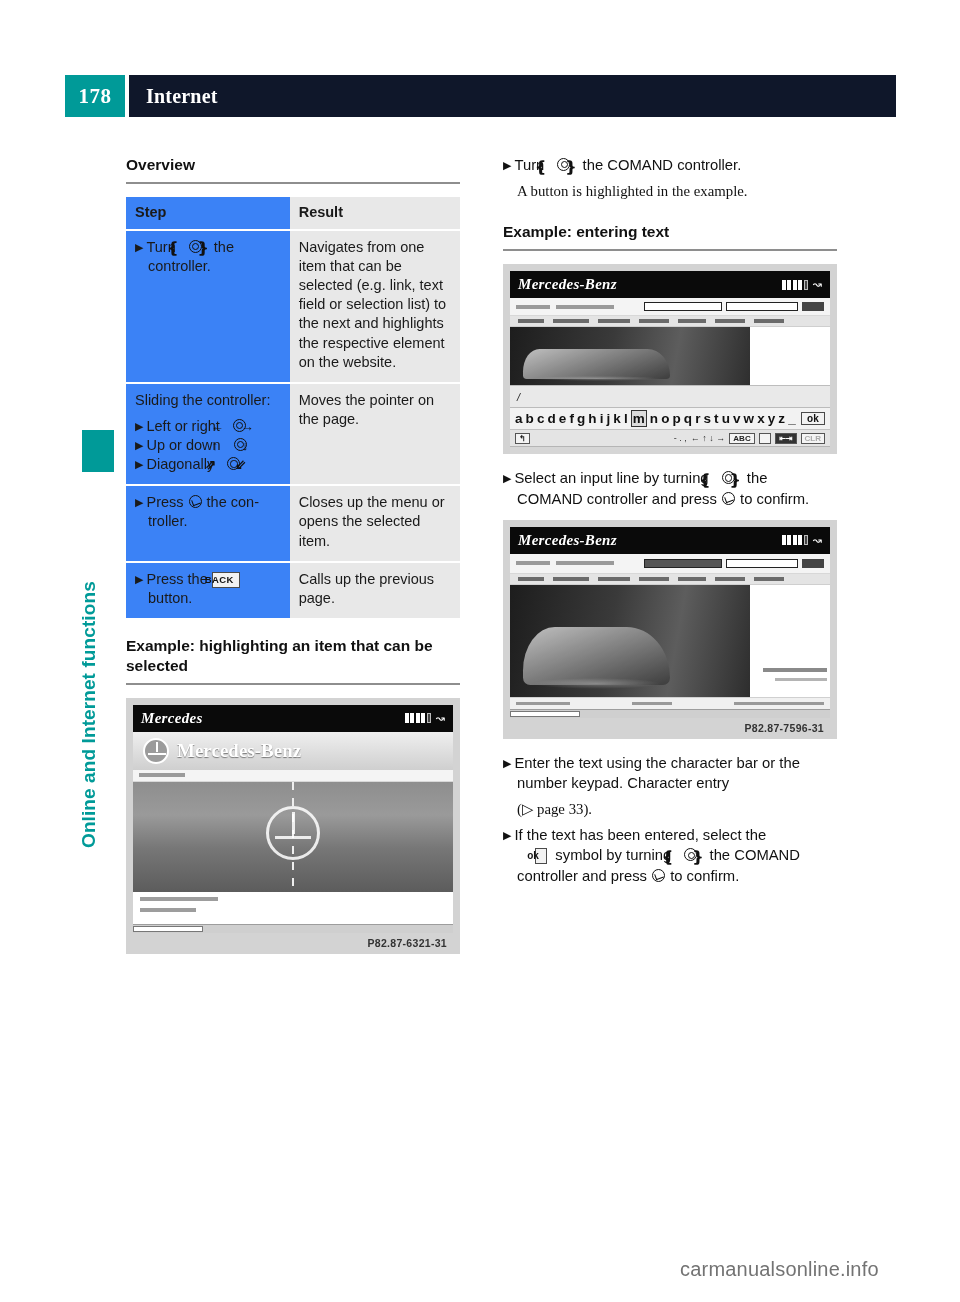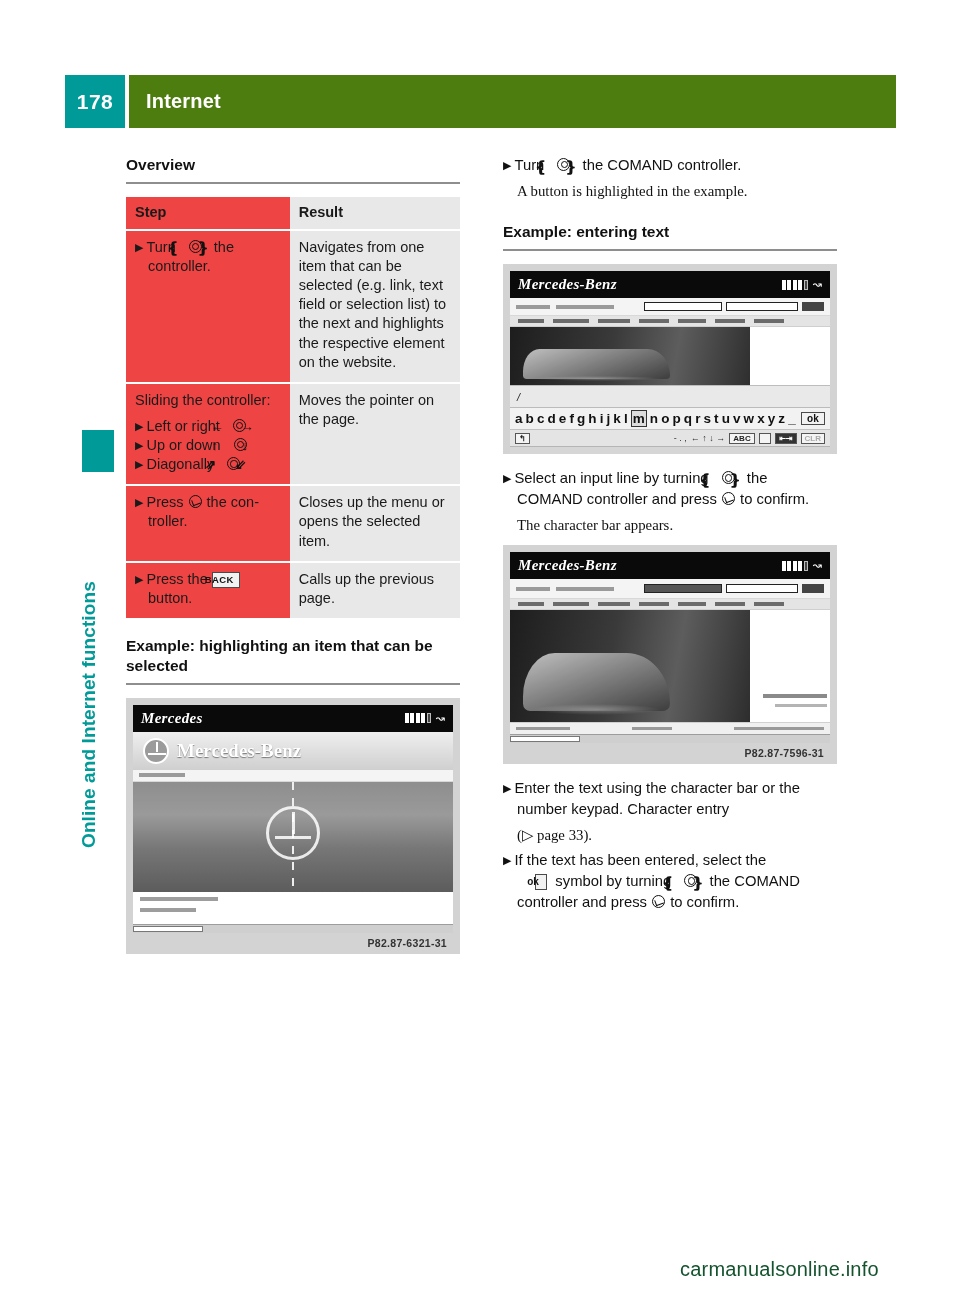--- a/index.html
+++ b/index.html
@@ -7,29 +7,29 @@
   body {
     width:960px; height:1302px;
     background:#ffffff;
     font-family:"Liberation Sans", sans-serif;
     color:#1a1a1a;
     position:relative;
     overflow:hidden;
   }
 
   
-  .header { position:absolute; left:65px; top:75px; height:53px; display:flex; }
+  .header { position:absolute; left:65px; top:75px; height:42px; display:flex;font-family:Liberation Serif, serif; }
   .header-page {
     width:60px; background:#009a98; color:#ffffff;
     font-size:21px; font-weight:bold; display:flex;
     align-items:center; justify-content:center; letter-spacing:.5px;
   }
   .header-gap { width:4px; background:#ffffff; }
   .header-title {
-    width:767px; background:#4d7c0f; color:#ffffff;
+    width:767px; background:#0f172a; color:#ffffff;
     font-size:20px; font-weight:bold; display:flex;
     align-items:center; padding-left:17px; letter-spacing:.2px;
   }
 
   
   .side-marker {
     position:absolute; left:82px; top:430px;
     width:32px; height:42px; background:#009a98;
   }
   .side-text {
@@ -59,21 +59,21 @@
   .tbl { width:100%; border-collapse:collapse; font-size:14.5px; line-height:1.32; }
   .tbl th {
     text-align:left; font-weight:bold; font-size:14.5px;
     padding:6px 10px 7px 9px; vertical-align:top;
     border-bottom:2px solid #ffffff;
   }
   .tbl td {
     vertical-align:top; padding:7px 10px 10px 9px;
     border-bottom:2px solid #ffffff;
   }
-  .tbl th.c1, .tbl td.c1 { background:#ef4444; width:49%; }
+  .tbl th.c1, .tbl td.c1 { background:#3b82f6; width:49%; }
   .tbl th.c2, .tbl td.c2 { background:#e8e8e8; width:51%; }
   .tbl tr:last-child td { border-bottom:none; }
 
   .step-line { display:block; text-indent:-13px; padding-left:13px; }
   .bullet { font-size:11px; vertical-align:1px; padding-right:3px; }
 
   
   .knob {
     display:inline-block; position:relative; width:30px; height:15px;
     vertical-align:-3px;
@@ -221,21 +221,21 @@
   .road .bigstar::before, .road .bigstar::after {
     content:""; position:absolute; background:rgba(255,255,255,.85); }
   .road .bigstar::before { left:23px; top:3px; width:3px; height:22px; }
   .road .bigstar::after { left:6px; top:27px; width:36px; height:3px; }
 
   .white-lines { background:#fff; padding:5px 7px; }
   .white-lines span { display:block; height:4px; background:#9d9d9d; margin-bottom:7px; }
 
   .watermark {
     position:absolute; left:680px; top:1258px;
-    font-size:20px; color:#14532d; letter-spacing:.2px;
+    font-size:20px; color:#737373; letter-spacing:.2px;
   }
 </style>
 </head>
 <body>
 
 <div class="header">
   <div class="header-page">178</div>
   <div class="header-gap"></div>
   <div class="header-title">Internet</div>
 </div>
@@ -466,21 +466,20 @@
   </div>
 
   <div class="para para-ind">
     <span class="bullet">▶</span>Select an input line by turning
     <span class="knob">
       <span class="lb">❴</span><span class="ring"></span><span class="rb">❵</span>
     </span> the COMAND controller and press
     <span class="press"><span class="ring"></span></span>
     to confirm.
   </div>
-  <div class="para cont">The character bar appears.</div>
 
   <div class="fig">
     <div class="screen">
       <div class="cm-top">
         <div class="cm-brand">Mercedes-Benz</div>
         <div class="cm-stat">
           <div class="cm-bars">
             <i></i>
               <i></i>
               <i></i>

